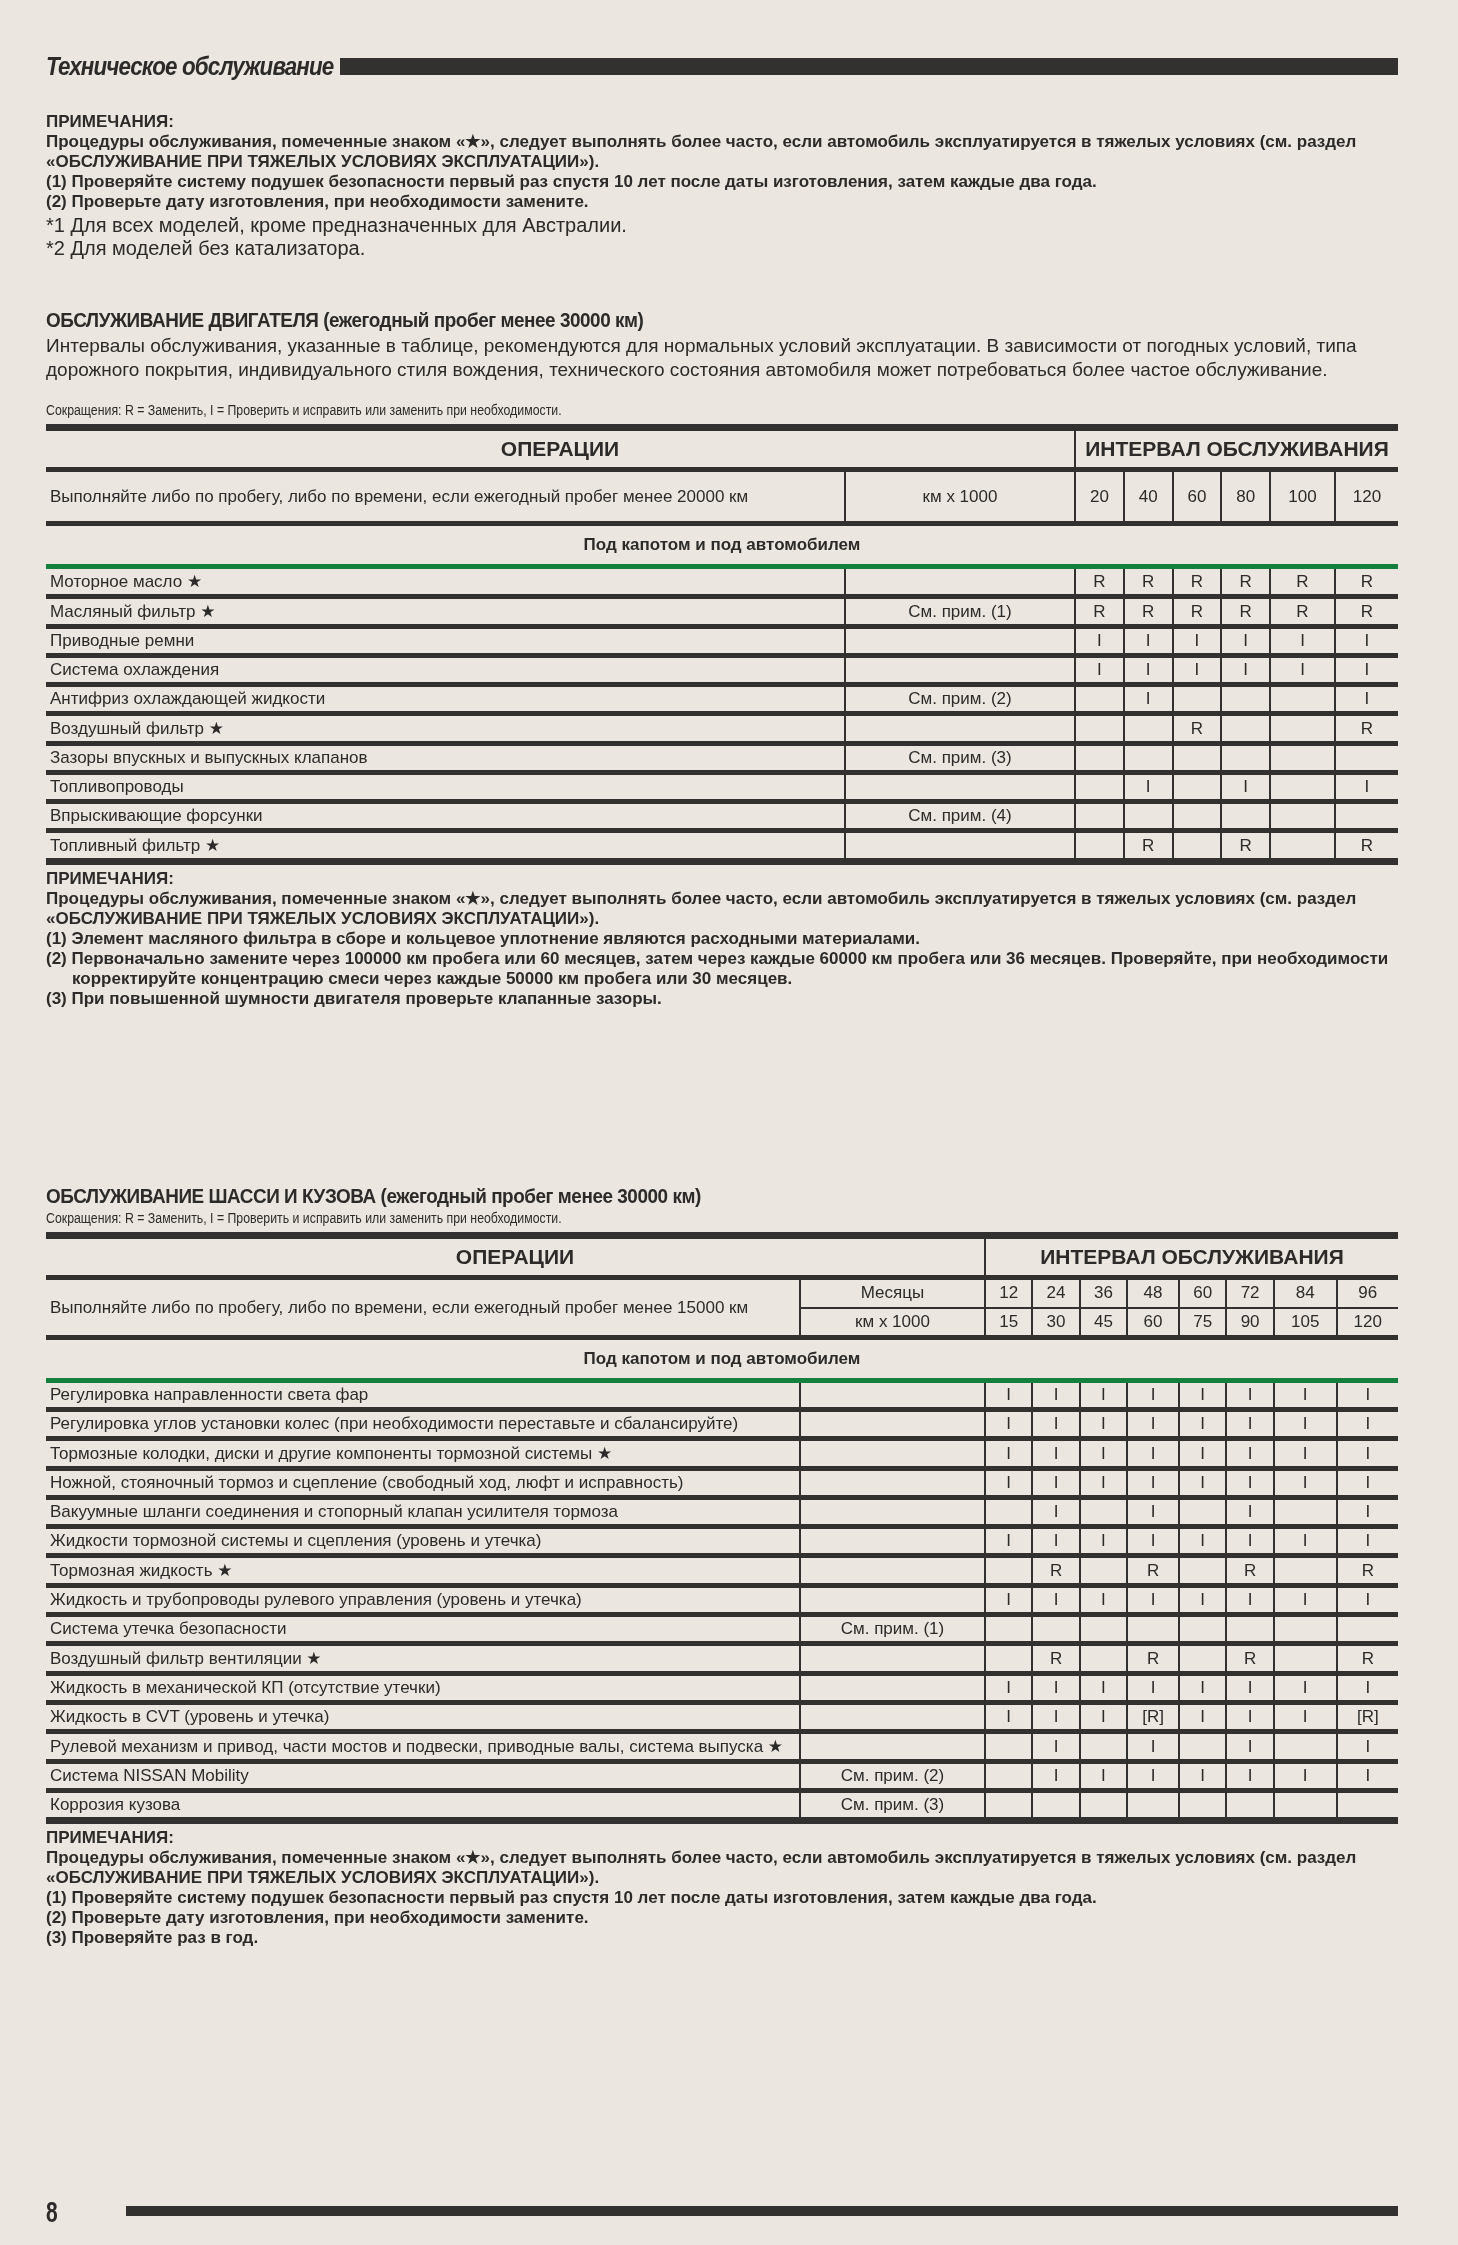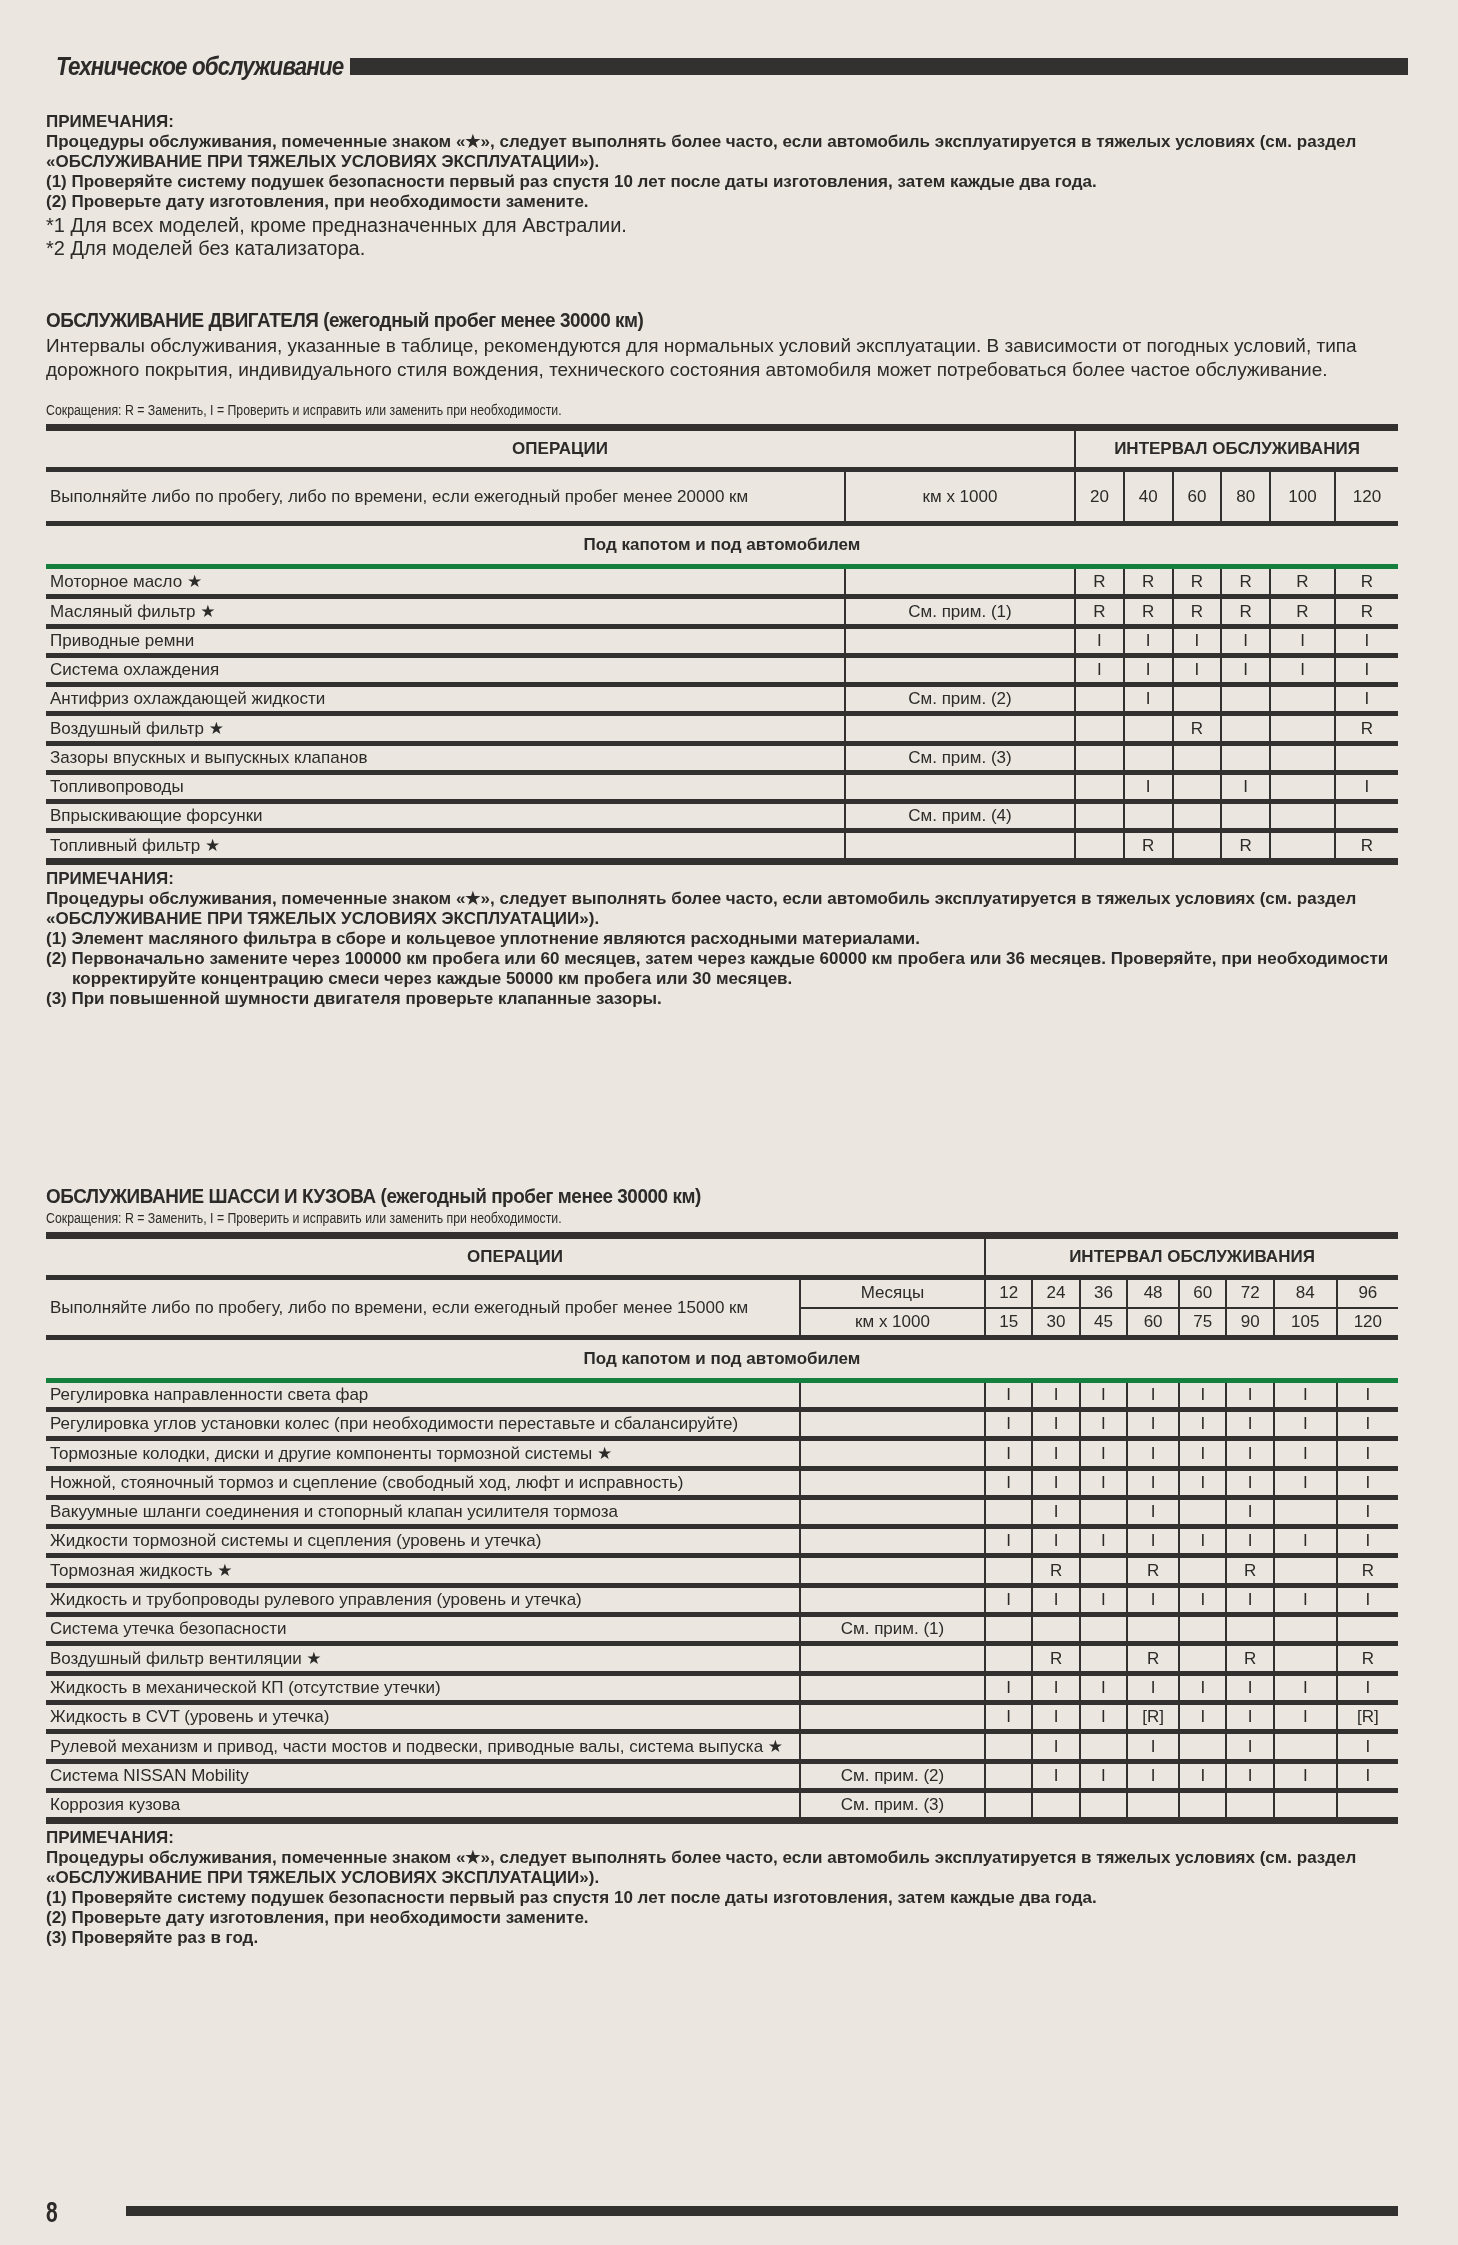--- a/index.html
+++ b/index.html
@@ -1,38 +1,38 @@
 <!DOCTYPE html>
 <html><head>
 <meta charset="utf-8">
 <style>
   html, body { margin: 0; padding: 0; }
   body {
     width: 1458px; height: 2245px; background: #ebe6df; color: #2c2b29;
     font-family: "Liberation Sans", sans-serif; position: relative; overflow: hidden;
   }
   .page { position: absolute; left: 46px; top: 0; width: 1352px; }
-  .hdr { position: absolute; top: 52px; left: 10px; width: 1352px; height: 28px; display: flex; align-items: center; text-align: right; }
+  .hdr { position: absolute; top: 52px; left: 0; width: 1352px; height: 28px; display: flex; align-items: center; text-align: right; }
   .hdr-title { font-family: "Liberation Sans", sans-serif; font-weight: bold; font-size: 26px; font-style: italic; letter-spacing: -1px; transform: scaleX(0.86); transform-origin: left; white-space: nowrap; margin-right: -40px; }
   .hdr-bar { flex: 1; height: 17px; background: #333130; margin-left: 0; }
   .notes { font-size: 17px; line-height: 20px; }
   .notes .b { font-weight: bold; }
   .notes p { margin: 0; }
   .notes .ind { padding-left: 26px; text-indent: -26px; }
   .small { font-size: 20px; }
   .sec-title { font-weight: bold; font-size: 21px; letter-spacing: -0.5px; transform: scaleX(0.9); transform-origin: left; white-space: nowrap; }
   .para { font-size: 19px; line-height: 24px; }
   .abbr { font-size: 14px; transform: scaleX(0.88); transform-origin: left; white-space: nowrap; }
   table { border-collapse: collapse; width: 1352px; font-size: 17px; }
   td, th { border: 2px solid #333130; padding: 2px 4px; }
   table.t { border-top: 7px solid #333130; border-bottom: 7px solid #333130; border-left: none; border-right: none; }
   table.t td:first-child, table.t th:first-child { border-left: none; }
   table.t td:last-child, table.t th:last-child { border-right: none; }
   tr.row td { border-top: 5px solid #333130; }
-  th { font-weight: bold; font-size: 17px; }
+  th { font-weight: bold; font-size: 21px; }
   .c { text-align: center; }
   .sub td { border-left: none; border-right: none; text-align: center; font-weight: bold; height: 34px; border-top: 5px solid #333130; border-bottom: 5px solid #15803d; }
   .pnum { position: absolute; left: 46px; top: 2195px; font-size: 30px; font-weight: bold; transform: scaleX(0.7); transform-origin: left; }
   .foot-bar { position: absolute; left: 126px; top: 2206px; width: 1272px; height: 10px; background: #333130; }
 </style>
 </head>
 <body>
 
 <div class="page">
   <div class="hdr">

